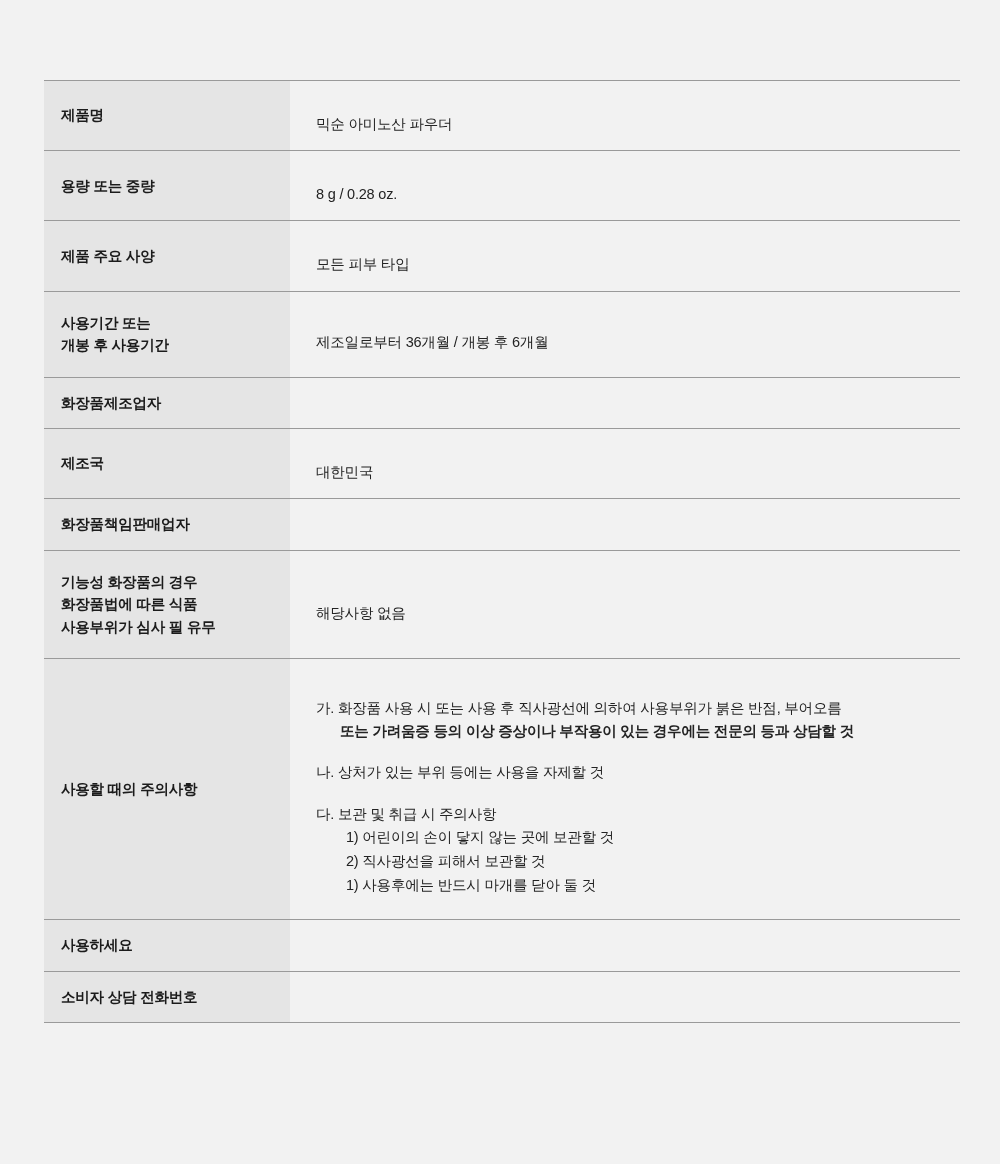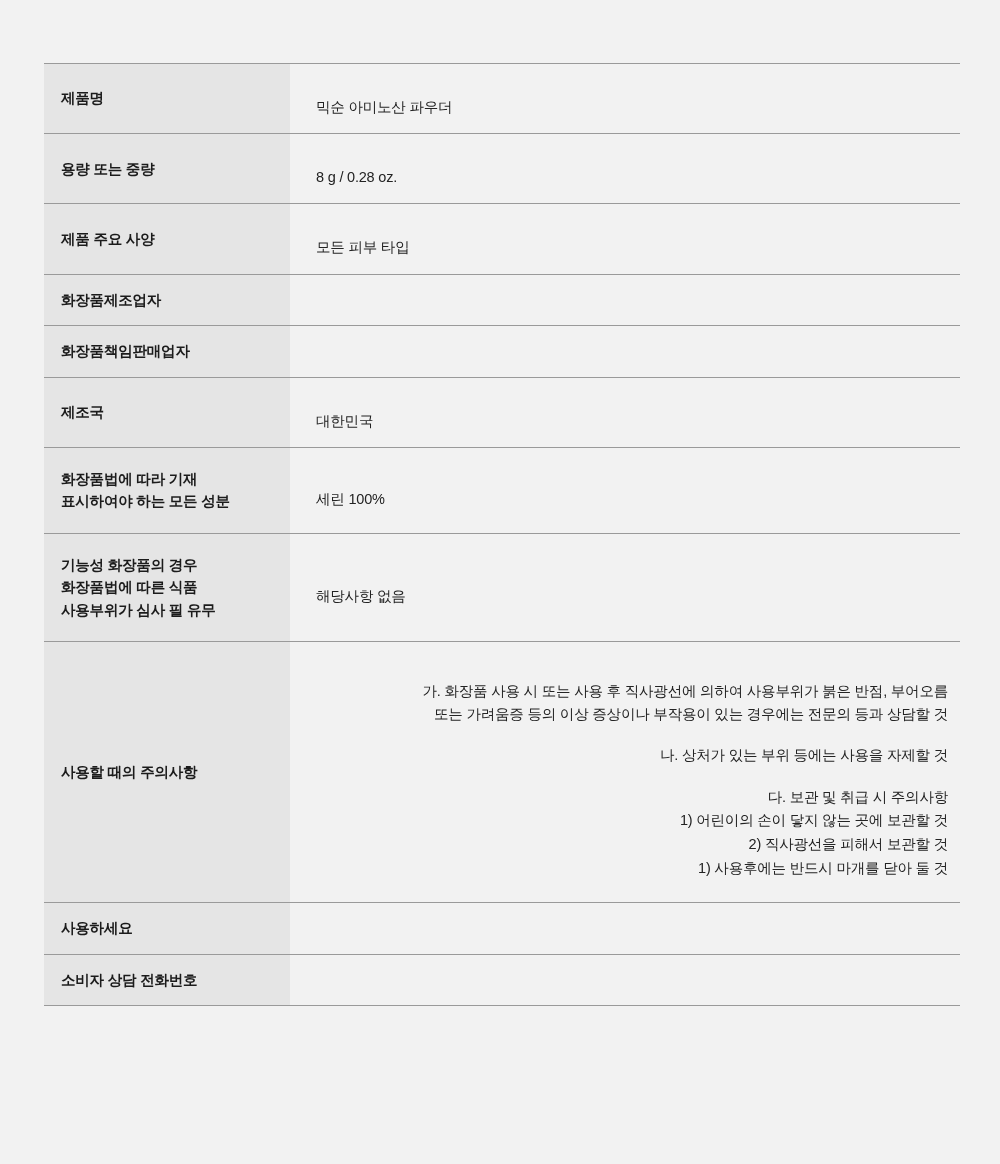--- a/index.html
+++ b/index.html
@@ -11,21 +11,21 @@
     min-height: 1164px;
     background: #f2f2f2;
     font-family: "Liberation Sans", "DejaVu Sans", sans-serif;
     color: #1f1f1f;
     -webkit-font-smoothing: antialiased;
   }
   .page {
     width: 985px;
     min-height: 1164px;
     box-sizing: border-box;
-    padding: 63px 40px 80px 44px;
+    padding: 80px 40px 80px 44px;
     background: #f2f2f2;
   }
   table.spec-table {
     width: 916px;
     border-collapse: collapse;
     table-layout: fixed;
     background: transparent;
   }
   table.spec-table tr {
     background: transparent;
@@ -59,29 +59,29 @@
   }
   tr.row-tall th.spec-label,
   tr.row-tall td.spec-value {
     padding-top: 20px;
     padding-bottom: 20px;
   }
   .lbl-line { display: block; }
   .val-line { display: block; margin-top: 18px; }
   .notice-list {
     display: block;
-    text-align: right;
   }
   .notice-item {
     display: block;
     margin-bottom: 2px;
   }
   .notice-cont {
     display: block;
     padding-left: 24px;
+    font-weight: bold;
   }
   .notice-sub {
     display: block;
     padding-left: 30px;
     margin-bottom: 1px;
   }
   .empty-cell { min-height: 26px; }
 </style>
 </head>
 <body>
@@ -107,51 +107,51 @@
           </td>
         </tr>
         <tr>
           <th class="spec-label">
             <span class="lbl-line">제품 주요 사양</span>
           </th>
           <td class="spec-value">
             <span class="val-line">모든 피부 타입</span>
           </td>
         </tr>
+        <tr class="row-tall">
+          <th class="spec-label">
+            <span class="lbl-line">사용기간 또는</span>
+            <span class="lbl-line">개봉 후 사용기간</span>
+          </th>
+          <td class="spec-value">
+            <span class="val-line">제조일로부터 36개월 / 개봉 후 6개월</span>
+          </td>
+        </tr>
         <tr>
           <th class="spec-label">
             <span class="lbl-line">화장품제조업자</span>
           </th>
           <td class="spec-value empty-cell">
             <span class="val-line"></span>
           </td>
         </tr>
         <tr>
           <th class="spec-label">
+            <span class="lbl-line">제조국</span>
+          </th>
+          <td class="spec-value">
+            <span class="val-line">대한민국</span>
+          </td>
+        </tr>
+        <tr>
+          <th class="spec-label">
             <span class="lbl-line">화장품책임판매업자</span>
           </th>
           <td class="spec-value empty-cell">
             <span class="val-line"></span>
-          </td>
-        </tr>
-        <tr>
-          <th class="spec-label">
-            <span class="lbl-line">제조국</span>
-          </th>
-          <td class="spec-value">
-            <span class="val-line">대한민국</span>
-          </td>
-        </tr>
-        <tr class="row-tall">
-          <th class="spec-label">
-            <span class="lbl-line">화장품법에 따라 기재</span>
-            <span class="lbl-line">표시하여야 하는 모든 성분</span>
-          </th>
-          <td class="spec-value">
-            <span class="val-line">세린 100%</span>
           </td>
         </tr>
         <tr class="row-tall">
           <th class="spec-label">
             <span class="lbl-line">기능성 화장품의 경우</span>
             <span class="lbl-line">화장품법에 따른 식품</span>
             <span class="lbl-line">사용부위가 심사 필 유무</span>
           </th>
           <td class="spec-value">
             <span class="val-line">해당사항 없음</span>

